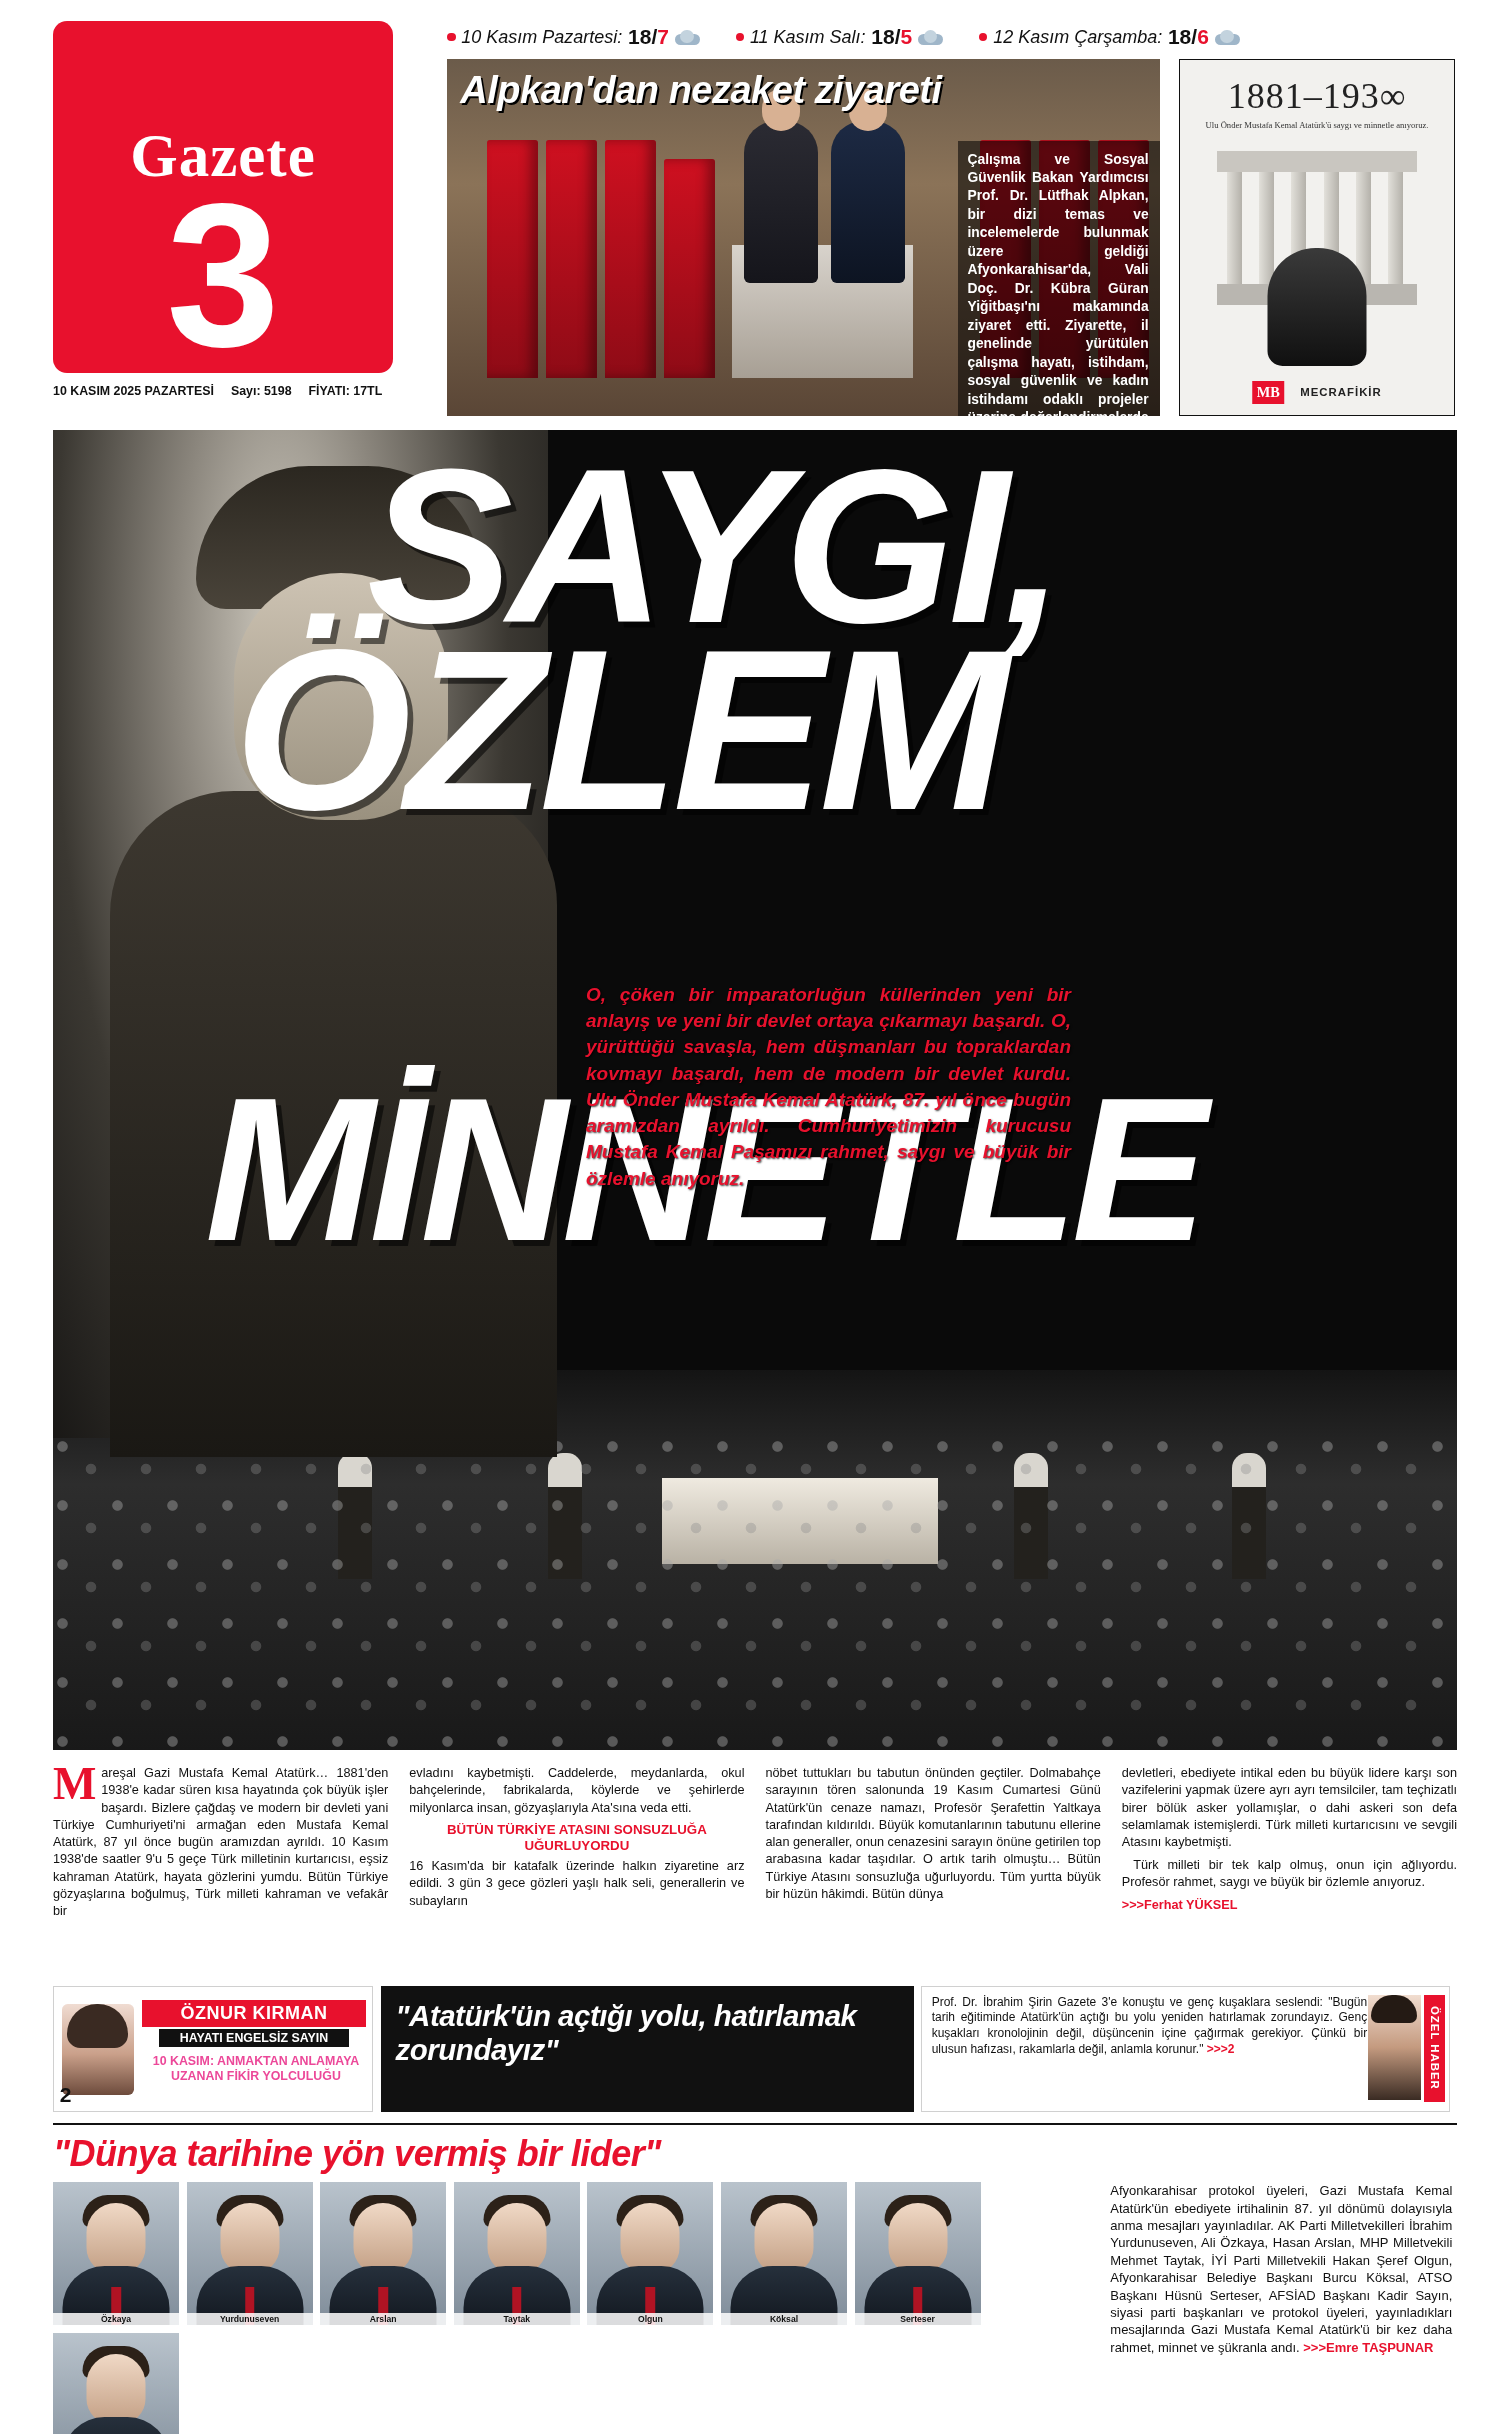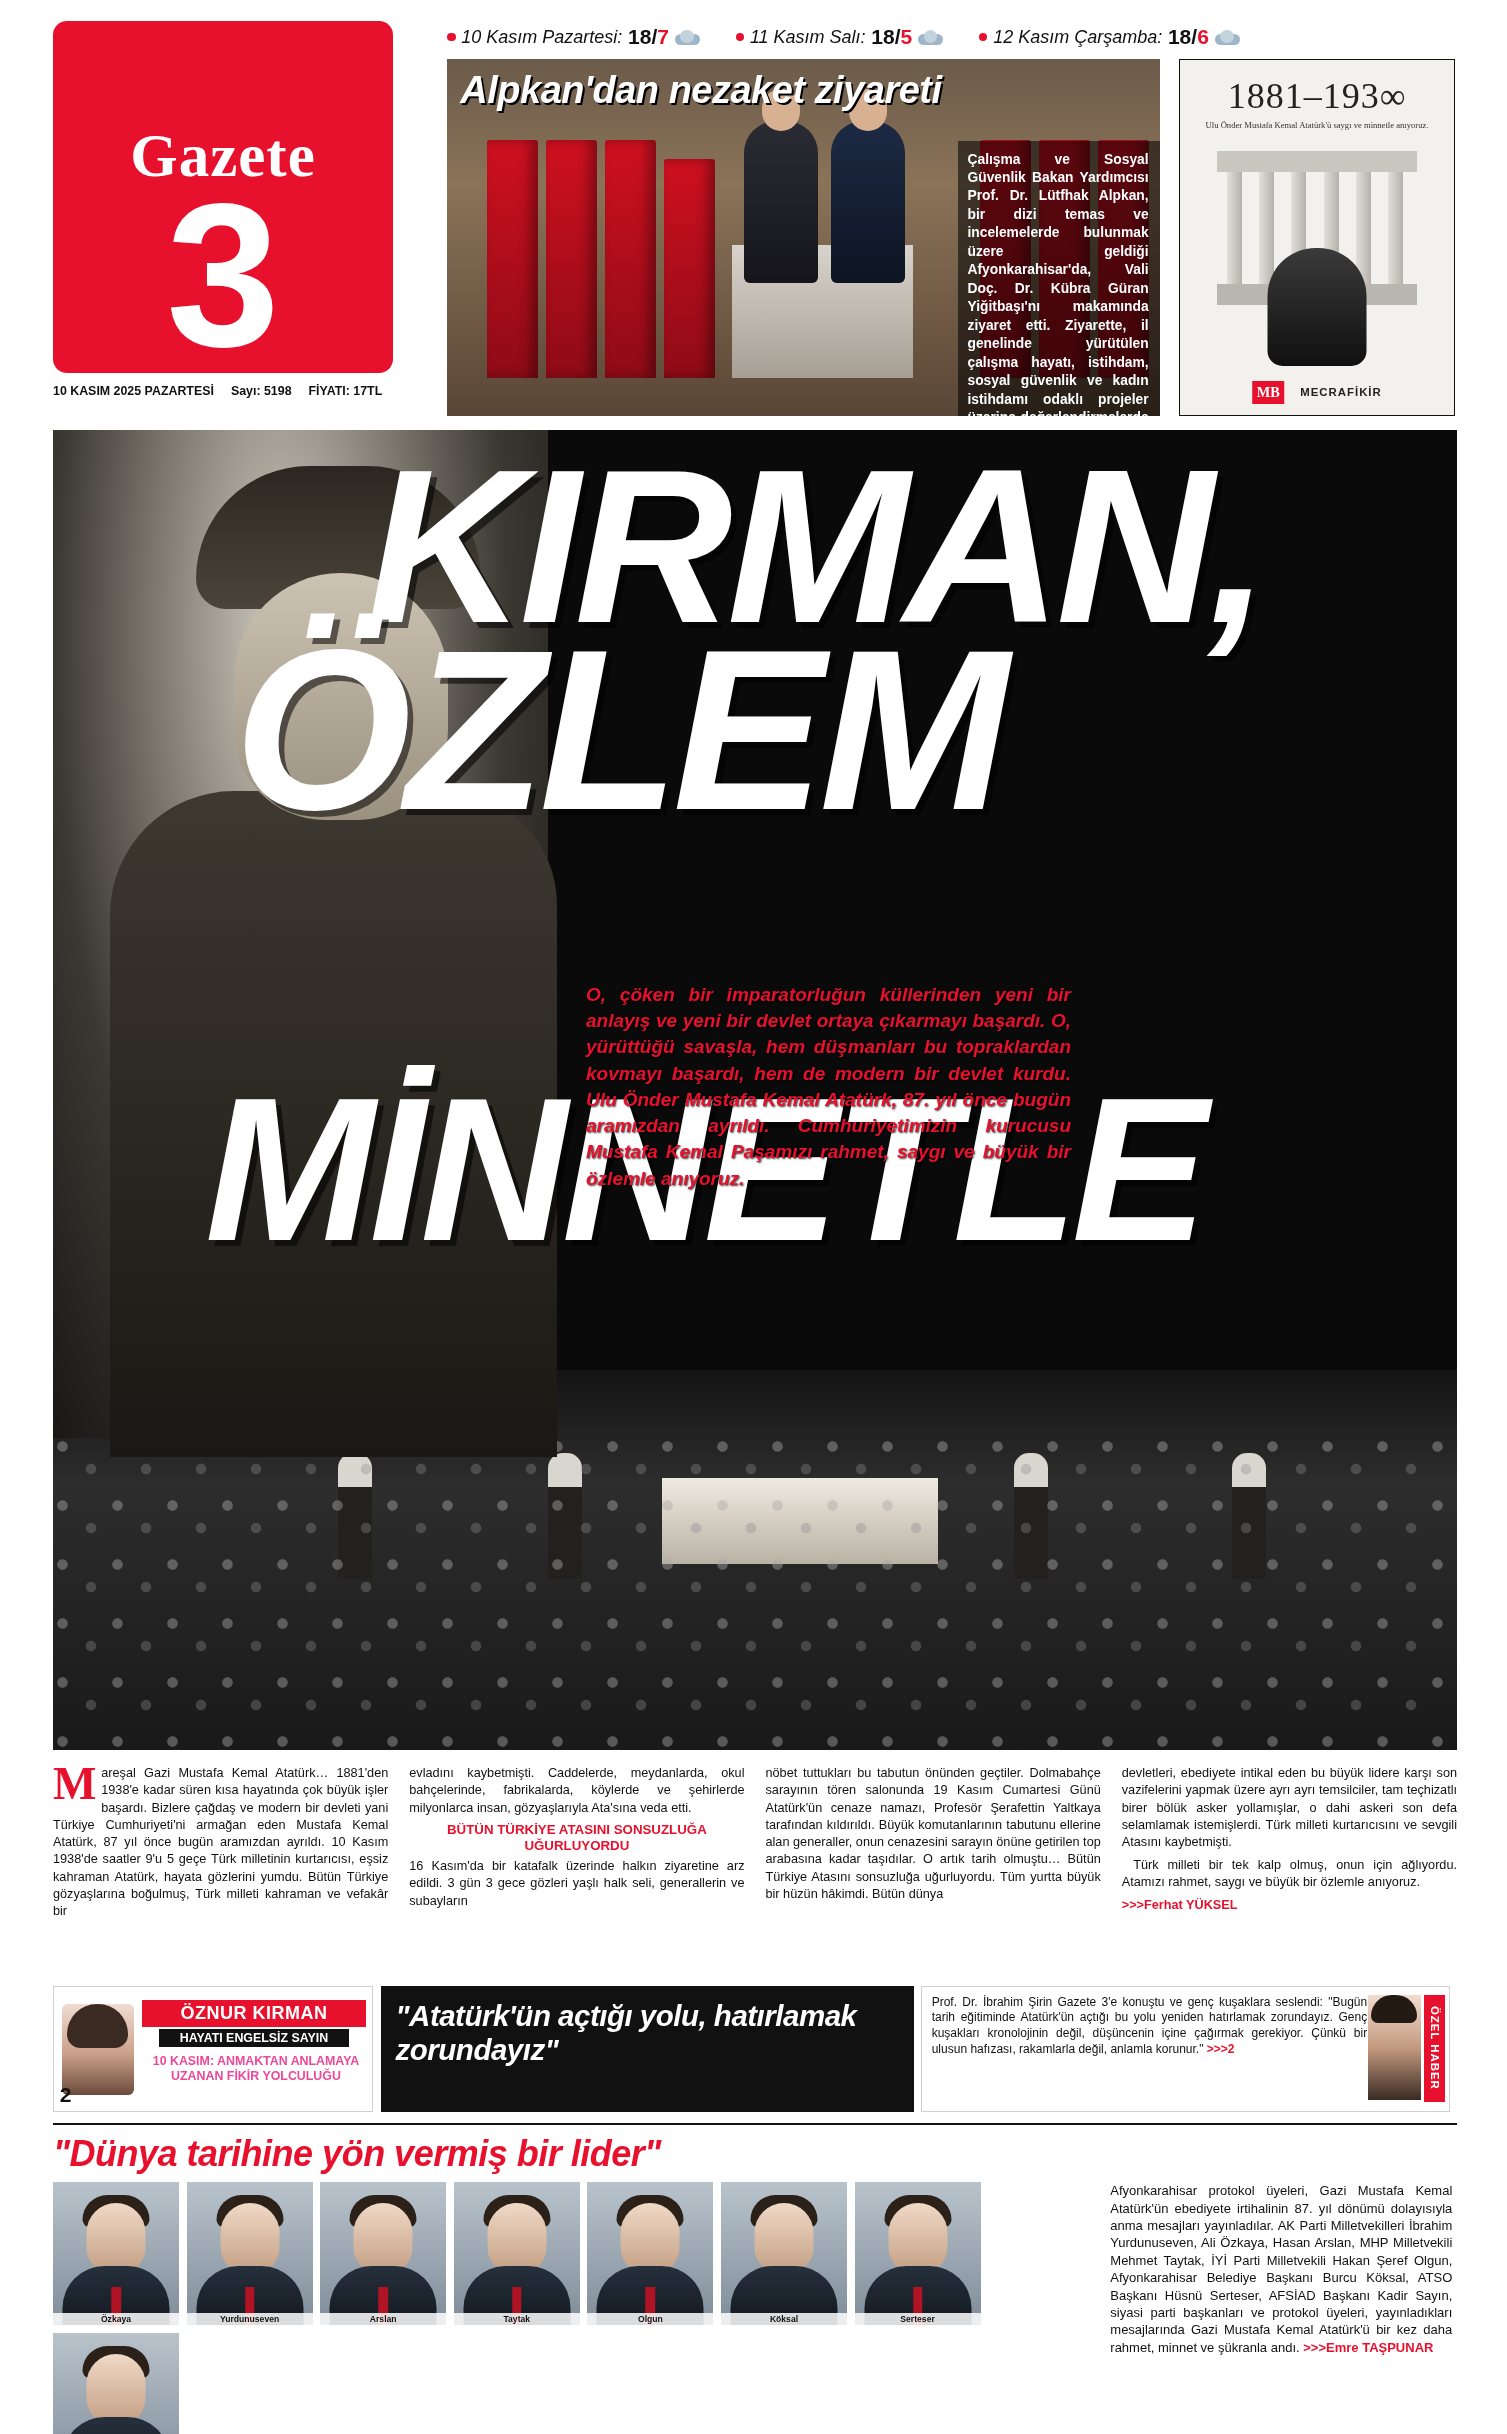--- a/index.html
+++ b/index.html
@@ -610,21 +610,21 @@
       <div class="guard g1"></div>
       <div class="guard g2"></div>
       <div class="guard g3"></div>
     </div>
     <div class="hero-portrait">
       <div class="hero-coat"></div>
       <div class="hero-hat"></div>
       <div class="hero-face"></div>
     </div>
 
-    <div class="hero-word hw1">KIRMAN,</div>
+    <div class="hero-word hw1">SAYGI,</div>
     <div class="hero-word hw2">ÖZLEM</div>
     <div class="hero-word hw4">MİNNETLE</div>
     <div class="hero-deck">O, çöken bir imparatorluğun küllerinden yeni bir anlayış ve yeni bir devlet ortaya çıkarmayı başardı. O, yürüttüğü savaşla, hem düşmanları bu topraklardan kovmayı başardı, hem de modern bir devlet kurdu. Ulu Önder Mustafa Kemal Atatürk, 87. yıl önce bugün aramızdan ayrıldı. Cumhuriyetimizin kurucusu Mustafa Kemal Paşamızı rahmet, saygı ve büyük bir özlemle anıyoruz.</div>
   </div>
 
   <div class="body-cols">
     <div class="bcol">
       <p class="first">
         <span class="dropcap">M</span><span>areşal Gazi Mustafa Kemal Atatürk… 1881'den 1938'e kadar süren kısa hayatında çok büyük işler başardı. Bizlere çağdaş ve modern bir devleti yani Türkiye Cumhuriyeti'ni armağan eden Mustafa Kemal Atatürk, 87 yıl önce bugün aramızdan ayrıldı. 10 Kasım 1938'de saatler 9'u 5 geçe Türk milletinin kurtarıcısı, eşsiz kahraman Atatürk, hayata gözlerini yumdu. Bütün Türkiye gözyaşlarına boğulmuş, Türk milleti kahraman ve vefakâr bir</span>
       </p>
@@ -632,21 +632,21 @@
     <div class="bcol">
       <p class="first">evladını kaybetmişti. Caddelerde, meydanlarda, okul bahçelerinde, fabrikalarda, köylerde ve şehirlerde milyonlarca insan, gözyaşlarıyla Ata'sına veda etti.</p>
       <div class="sub-head">BÜTÜN TÜRKİYE ATASINI SONSUZLUĞA UĞURLUYORDU</div>
       <p class="first">16 Kasım'da bir katafalk üzerinde halkın ziyaretine arz edildi. 3 gün 3 gece gözleri yaşlı halk seli, generallerin ve subayların</p>
     </div>
     <div class="bcol">
       <p class="first">nöbet tuttukları bu tabutun önünden geçtiler. Dolmabahçe sarayının tören salonunda 19 Kasım Cumartesi Günü Atatürk'ün cenaze namazı, Profesör Şerafettin Yaltkaya tarafından kıldırıldı. Büyük komutanlarının tabutunu ellerine alan generaller, onun cenazesini sarayın önüne getirilen top arabasına kadar taşıdılar. O artık tarih olmuştu… Bütün Türkiye Atasını sonsuzluğa uğurluyordu. Tüm yurtta büyük bir hüzün hâkimdi. Bütün dünya</p>
     </div>
     <div class="bcol">
       <p class="first">devletleri, ebediyete intikal eden bu büyük lidere karşı son vazifelerini yapmak üzere ayrı ayrı temsilciler, tam teçhizatlı birer bölük asker yollamışlar, o dahi askeri son defa selamlamak istemişlerdi. Türk milleti kurtarıcısını ve sevgili Atasını kaybetmişti.</p>
-      <p>Türk milleti bir tek kalp olmuş, onun için ağlıyordu. Atamızı rahmet, saygı ve büyük bir özlemle anıyoruz.</p>
+      <p>Türk milleti bir tek kalp olmuş, onun için ağlıyordu. Profesör rahmet, saygı ve büyük bir özlemle anıyoruz.</p>
       <p class="first"><span class="byline">&gt;&gt;&gt;Ferhat YÜKSEL</span></p>
     </div>
   </div>
 
   <div class="strip">
 
     <div class="col-card">
       <div class="col-avatar">
           <div class="hair"></div>
         </div>

